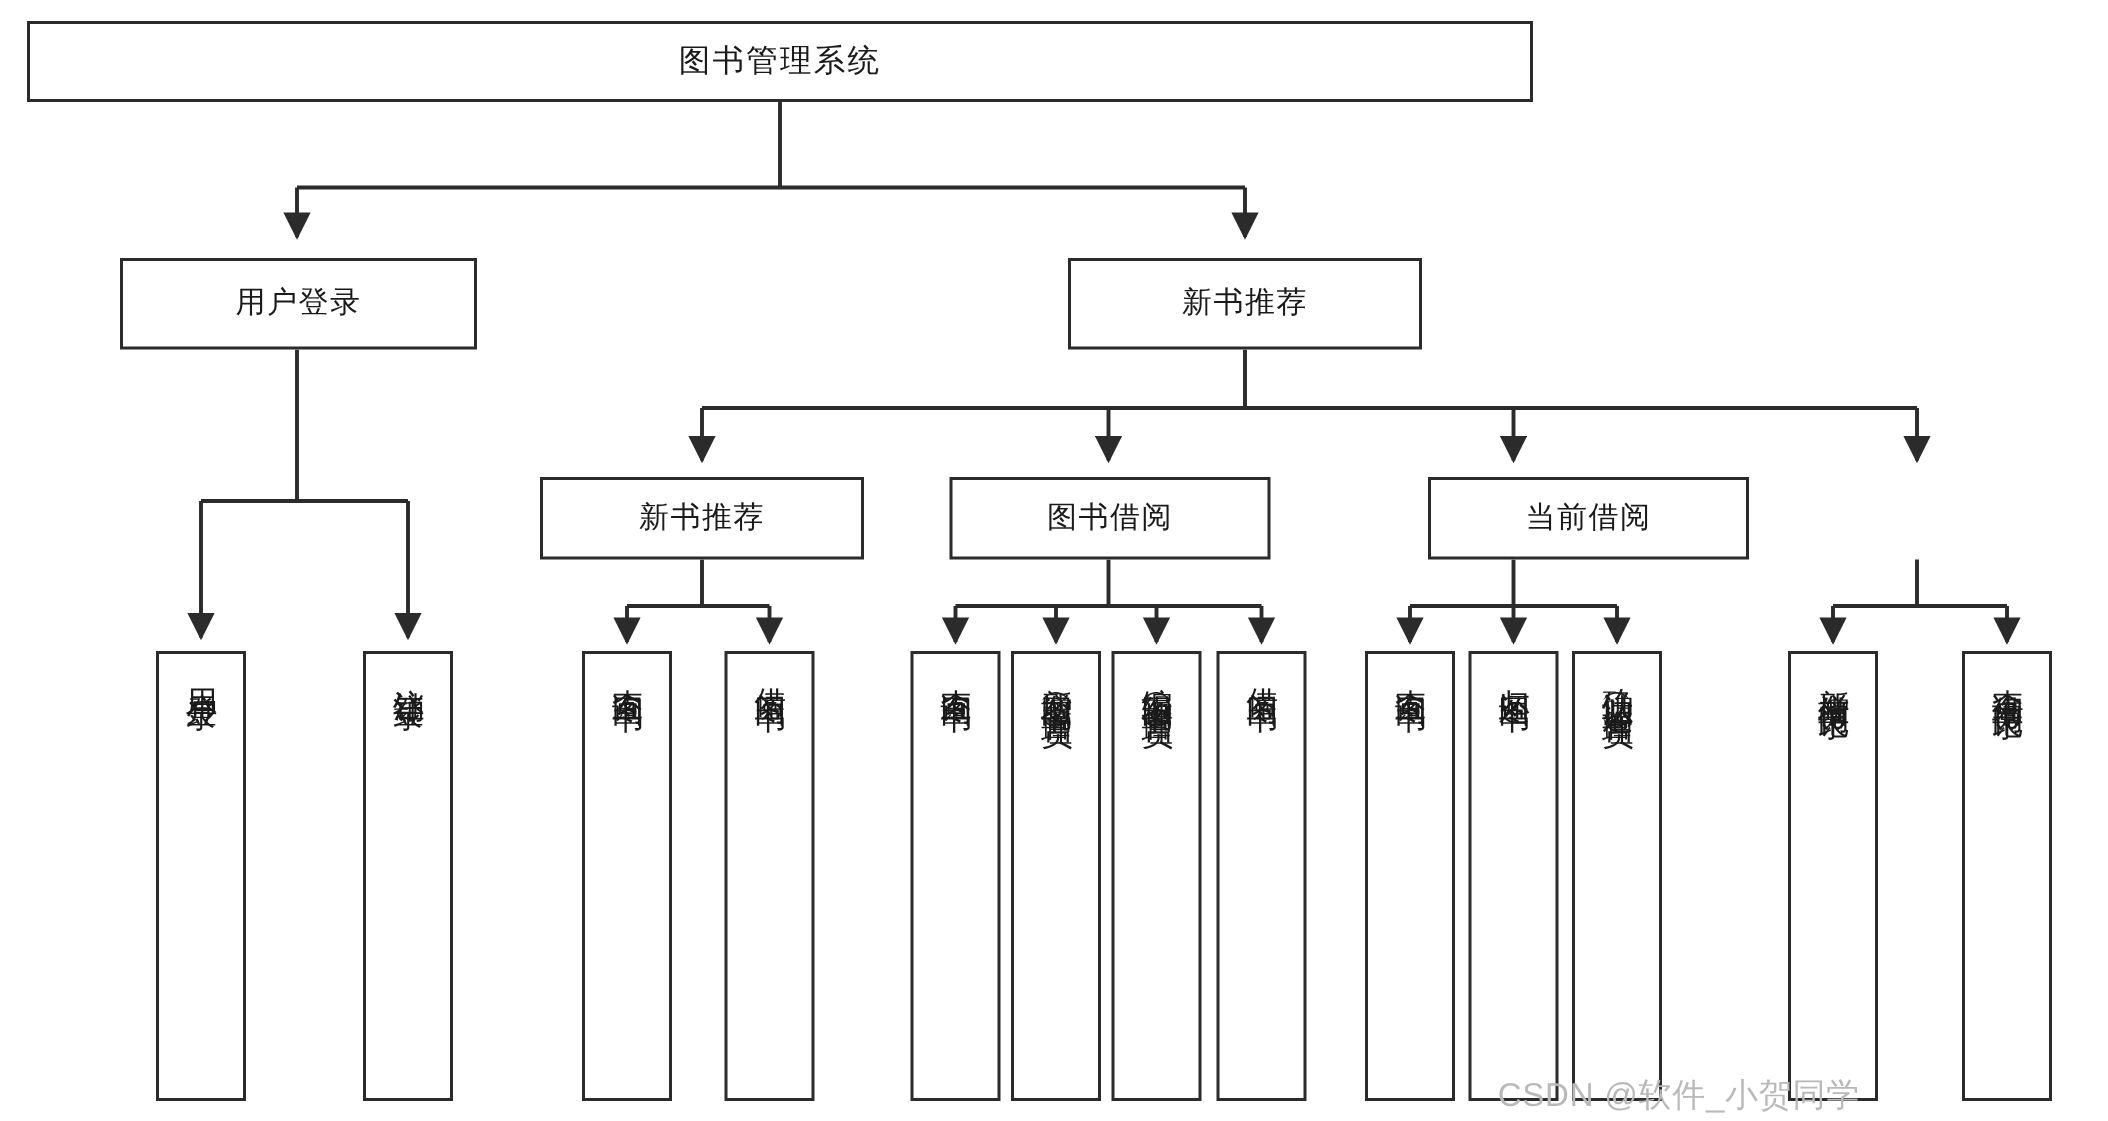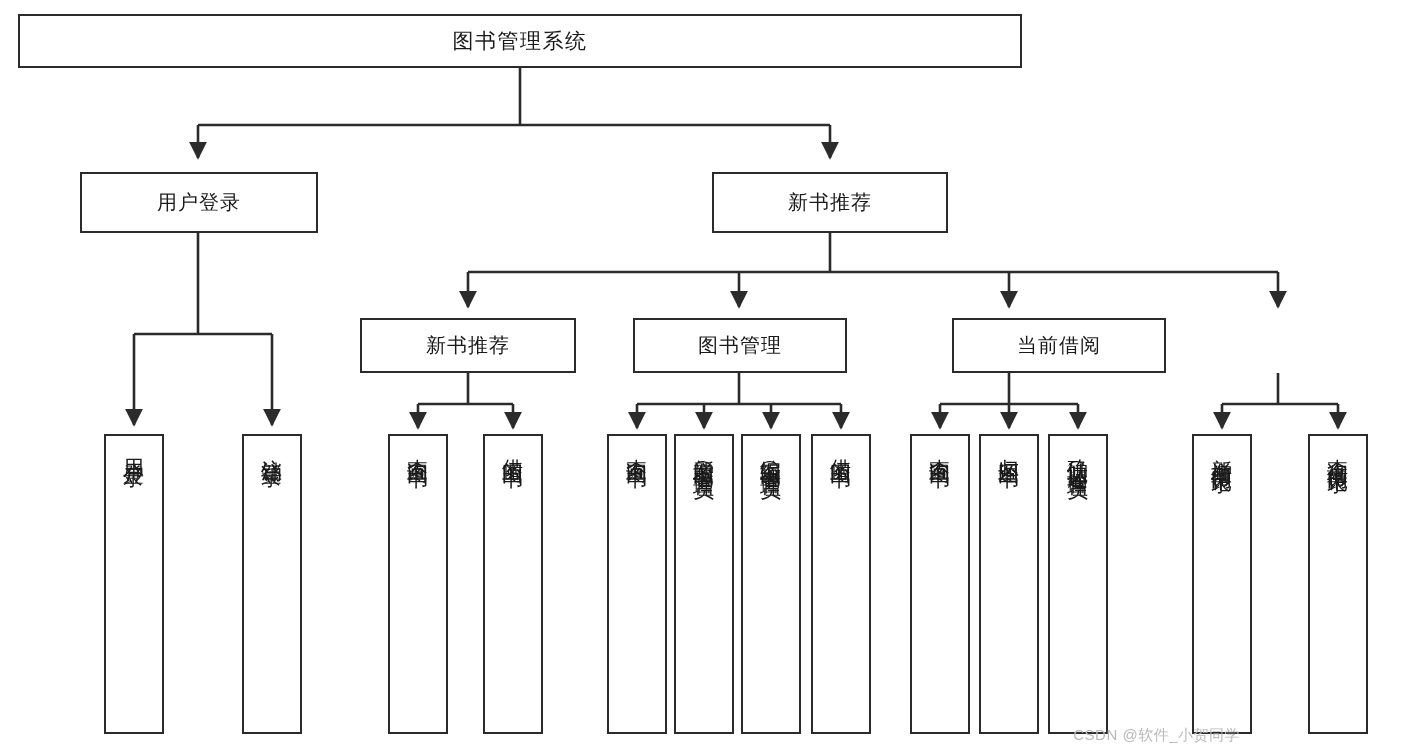--- a/index.html
+++ b/index.html
@@ -46,21 +46,21 @@
     writing-mode:vertical-rl;
     text-orientation:upright;
     font-size:21px;
     letter-spacing:3px;
     line-height:1;
     white-space:nowrap;
   }
   .watermark{
     position:absolute;
     right:6px;bottom:2px;
-    font-size:15px;
+    font-size:22px;
     color:#b9b9b9;
     letter-spacing:0.5px;
     white-space:nowrap;
     user-select:none;
   }
 </style>
 </head>
 <body>
 
 <div id="canvas">
@@ -125,21 +125,21 @@
 
   <div class="node h" style="left:712px;top:172px;width:236px;height:61px;">
     <span class="lbl">新书推荐</span>
   </div>
 
   <div class="node h" style="left:360px;top:318px;width:216px;height:55px;align-items:center;">
     <span class="lbl">新书推荐</span>
   </div>
 
   <div class="node h" style="left:633px;top:318px;width:214px;height:55px;">
-    <span class="lbl">图书管理</span>
+    <span class="lbl">图书借阅</span>
   </div>
 
   <div class="node h" style="left:952px;top:318px;width:214px;height:55px;">
     <span class="lbl">当前借阅</span>
   </div>
 
 
   <div class="node v" style="left:104px;top:434px;width:60px;height:300px;">
     <span class="lbl">用户登录</span>
   </div>

